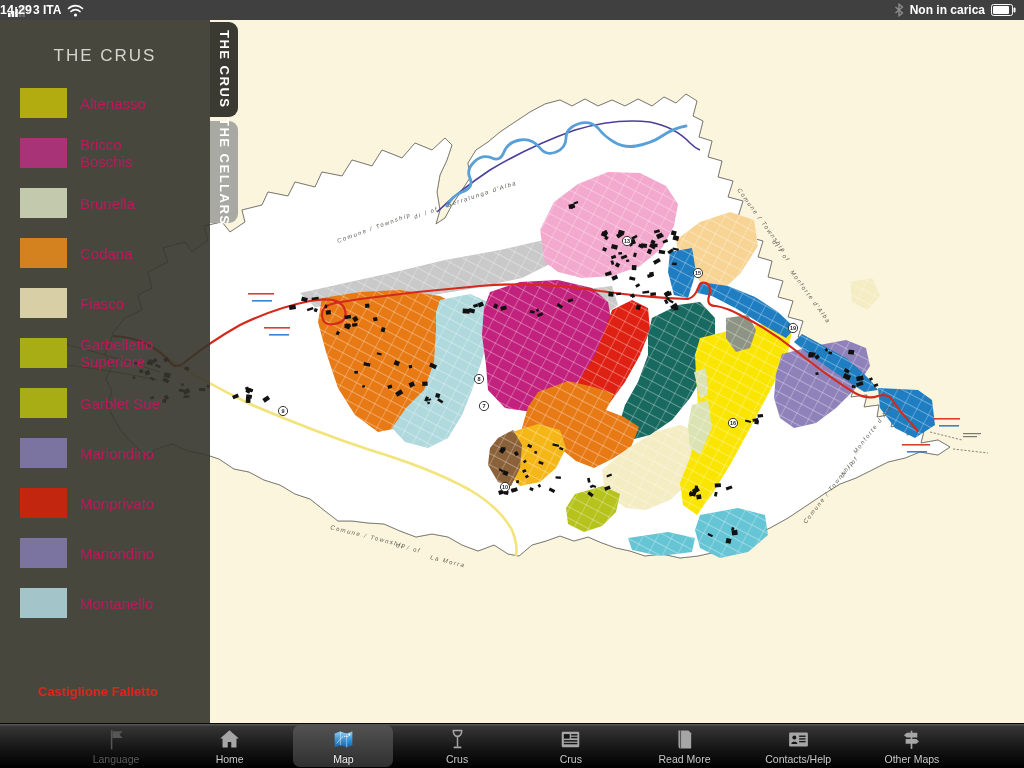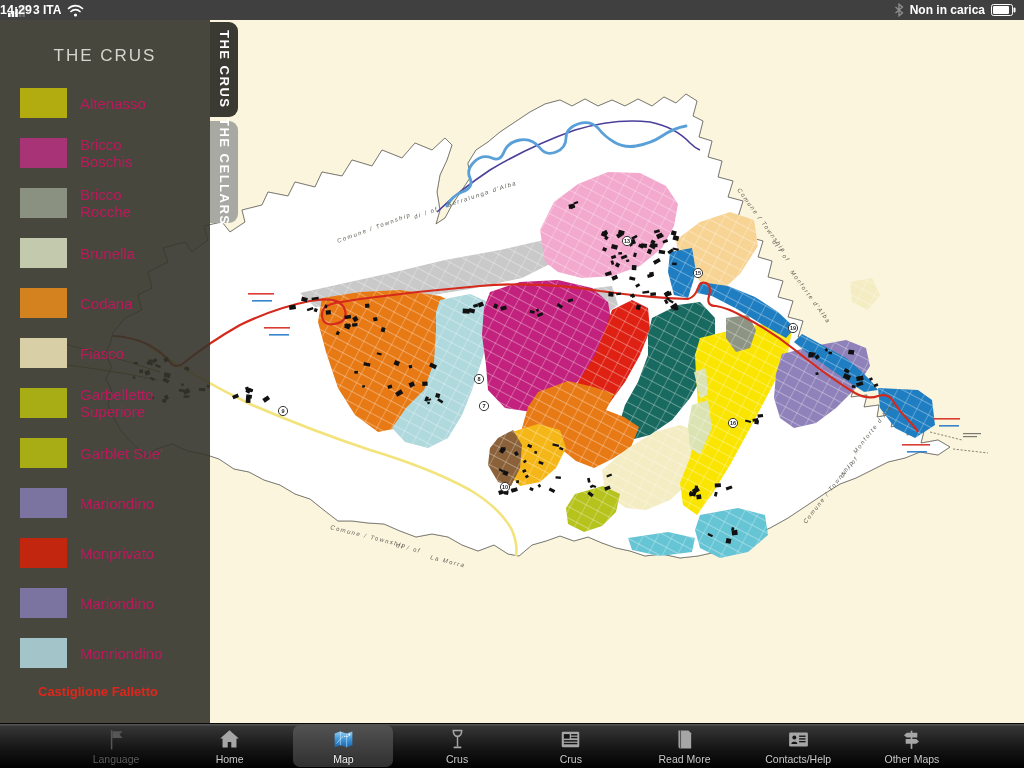--- a/index.html
+++ b/index.html
@@ -417,24 +417,20 @@
     <div class="legend" id="legend-list">
         <div class="leg-row">
           <span class="swatch" style="background: rgb(178, 172, 16);"></span>
           <span class="leg-label">Altenasso</span>
         </div>
         <div class="leg-row">
           <span class="swatch" style="background: rgb(168, 51, 119);"></span>
           <span class="leg-label">Bricco Boschis</span>
         </div>
         <div class="leg-row">
-          <span class="swatch" style="background: rgb(138, 145, 129);"></span>
-          <span class="leg-label">Bricco Rocche</span>
-        </div>
-        <div class="leg-row">
           <span class="swatch" style="background: rgb(195, 201, 172);"></span>
           <span class="leg-label">Brunella</span>
         </div>
         <div class="leg-row">
           <span class="swatch" style="background: rgb(212, 129, 31);"></span>
           <span class="leg-label">Codana</span>
         </div>
         <div class="leg-row">
           <span class="swatch" style="background: rgb(216, 207, 166);"></span>
           <span class="leg-label">Fiasco</span>
@@ -454,21 +450,21 @@
         <div class="leg-row">
           <span class="swatch" style="background: rgb(194, 38, 15);"></span>
           <span class="leg-label">Monprivato</span>
         </div>
         <div class="leg-row">
           <span class="swatch" style="background: rgb(123, 116, 161);"></span>
           <span class="leg-label">Mariondino</span>
         </div>
         <div class="leg-row">
           <span class="swatch" style="background: rgb(163, 196, 200);"></span>
-          <span class="leg-label">Monriondino</span>
+          <span class="leg-label">Montanello</span>
         </div>
       </div>
     <div class="sidebar-footer" style="color: rgb(224, 38, 28);">Castiglione Falletto</div>
   </div>
 
   <div class="side-tab t1">
     <span>THE CRUS</span>
   </div>
   <div class="side-tab t2">
     <span>THE CELLARS</span>

